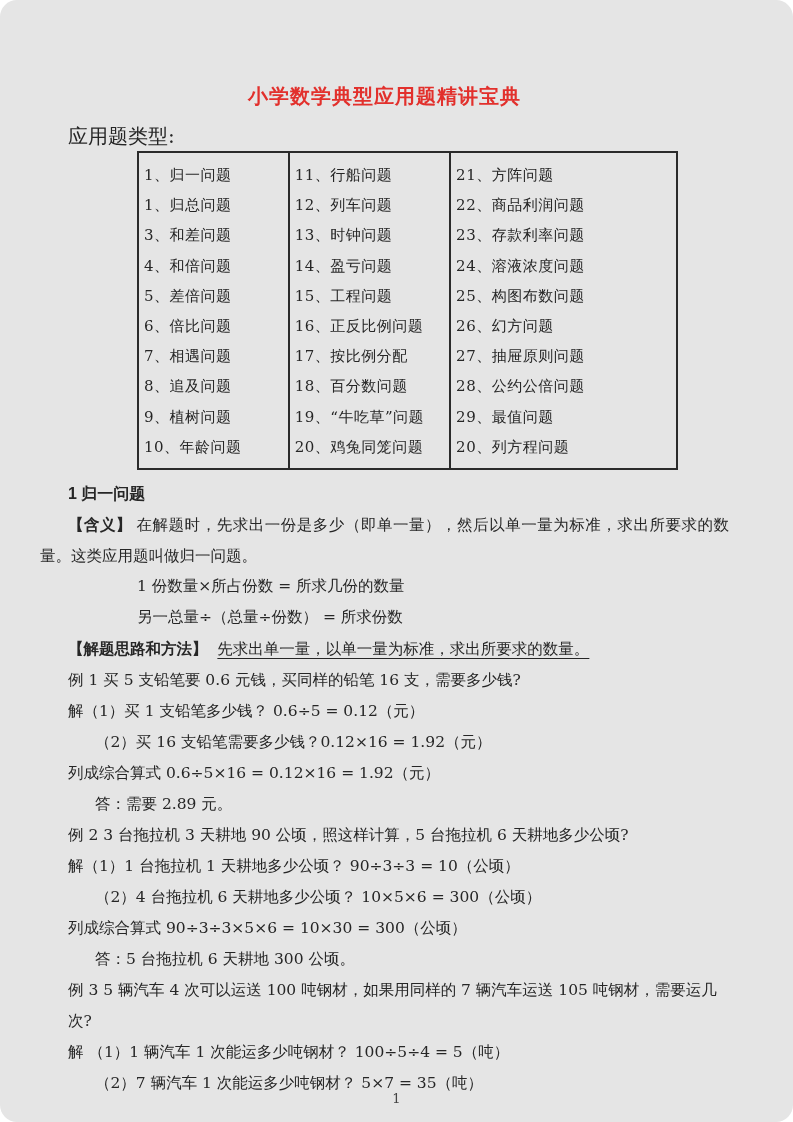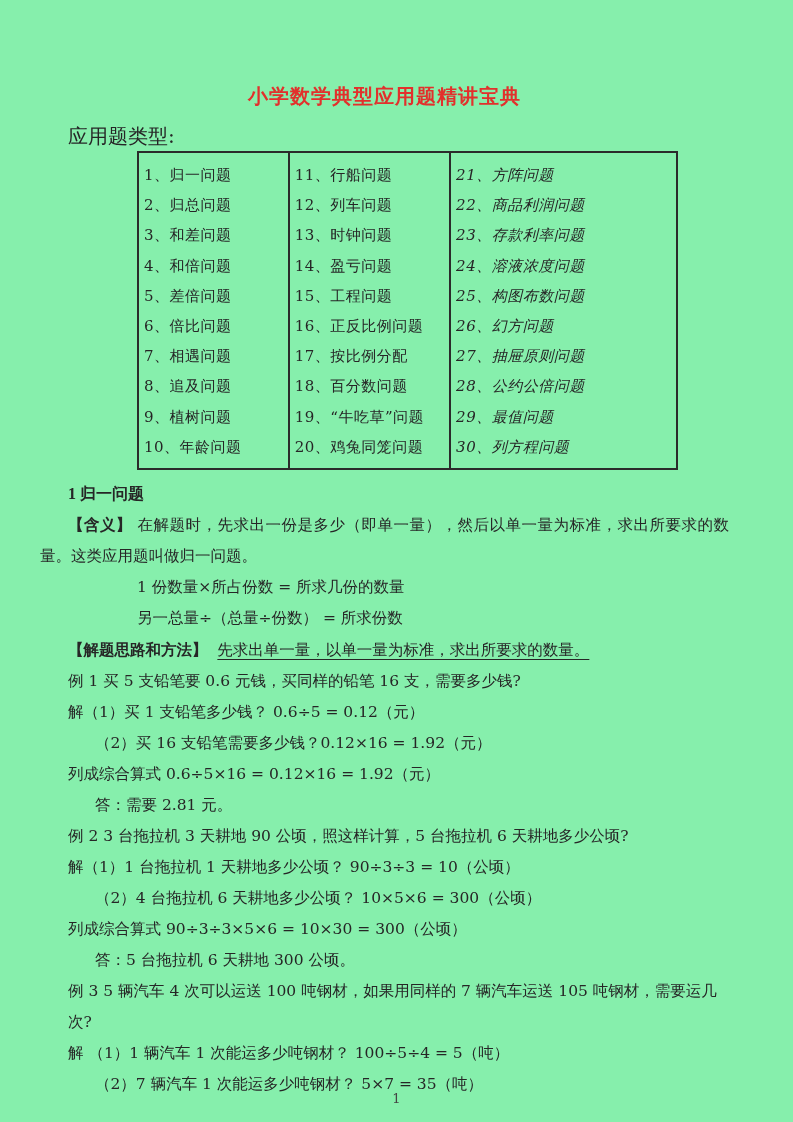--- a/index.html
+++ b/index.html
@@ -4,26 +4,27 @@
 <style>
   html, body {
     margin: 0;
     padding: 0;
     background: #ffffff;
   }
   .page {
     position: relative;
     width: 793px;
     height: 1122px;
-    background: #86efac;
+    background: #e5e5e5;
     box-sizing: border-box;
     padding: 84px 64px 0 40px;
     font-family: "DejaVu Serif", "Liberation Serif", serif;
     color: #262626;
     overflow: hidden;
+    border-radius: 17px;
   }
   .doc-title {
     text-align: center;
     font-family: "DejaVu Sans", "Liberation Sans", sans-serif;
     font-weight: bold;
     font-size: 20px;
     letter-spacing: 1px;
     color: #e2302c;
     line-height: 24px;
   }
@@ -39,45 +40,46 @@
     border: 2px solid #2b2b2b;
     display: flex;
     box-sizing: border-box;
   }
   .types-col {
     box-sizing: border-box;
     padding: 7px 0 6px 5px;
   }
   .types-col.c1 { width: 152px; }
   .types-col.c2 { width: 165px; border-left: 2px solid #2b2b2b; }
-  .types-col.c3 { width: 232px; border-left: 2px solid #2b2b2b; font-style: italic; }
+  .types-col.c3 { width: 232px; border-left: 2px solid #2b2b2b; }
   .type-item {
     font-size: 15px;
     line-height: 30.2px;
     white-space: nowrap;
     letter-spacing: 0.5px;
   }
   .body-text { margin-top: 8px; }
   .line {
     margin: 0;
     font-size: 15.5px;
     line-height: 31px;
   }
   .section-heading {
-    font-family: Liberation Serif, serif;
+    font-family: Liberation Sans, sans-serif;
     font-weight: bold;
     font-size: 16px;
     padding-left: 28px;
   }
   .ind1 { padding-left: 28px; }
   .ind2 { padding-left: 55px; }
   .ind3 { padding-left: 97px; }
   .meaning-para {
     text-indent: 28px;
     text-align: justify;
+    font-family: Liberation Serif, serif;
   }
   .bracket-label { font-weight: bold; }
   .underlined {
     text-decoration: underline;
     text-underline-offset: 4px;
     text-align: center;
   }
   .page-num {
     position: absolute;
     left: 0;
@@ -93,21 +95,21 @@
 
 <div class="page">
 
   <div class="doc-title">小学数学典型应用题精讲宝典</div>
 
   <div class="intro-line">应用题类型:</div>
 
   <div class="types-table">
     <div class="types-col c1">
       <div class="type-item">1、归一问题</div>
-      <div class="type-item">2、归总问题</div>
+      <div class="type-item">1、归总问题</div>
       <div class="type-item">3、和差问题</div>
       <div class="type-item">4、和倍问题</div>
       <div class="type-item">5、差倍问题</div>
       <div class="type-item">6、倍比问题</div>
       <div class="type-item">7、相遇问题</div>
       <div class="type-item">8、追及问题</div>
       <div class="type-item">9、植树问题</div>
       <div class="type-item">10、年龄问题</div>
     </div>
     <div class="types-col c2">
@@ -125,40 +127,40 @@
     <div class="types-col c3">
       <div class="type-item">21、方阵问题</div>
       <div class="type-item">22、商品利润问题</div>
       <div class="type-item">23、存款利率问题</div>
       <div class="type-item">24、溶液浓度问题</div>
       <div class="type-item">25、构图布数问题</div>
       <div class="type-item">26、幻方问题</div>
       <div class="type-item">27、抽屉原则问题</div>
       <div class="type-item">28、公约公倍问题</div>
       <div class="type-item">29、最值问题</div>
-      <div class="type-item">30、列方程问题</div>
+      <div class="type-item">20、列方程问题</div>
     </div>
   </div>
 
   <div class="body-text">
 
     <p class="line section-heading">1 归一问题</p>
 
     <p class="line meaning-para"><span class="bracket-label">【含义】</span><span> 在解题时，先求出一份是多少（即单一量），然后以单一量为标准，求出所要求的数量。这类应用题叫做归一问题。</span></p>
 
     <p class="line ind3">1 份数量×所占份数 = 所求几份的数量</p>
     <p class="line ind3">另一总量÷（总量÷份数） = 所求份数</p>
 
     <p class="line ind1"><span class="bracket-label">【解题思路和方法】</span><span>&nbsp; </span><span class="underlined">先求出单一量，以单一量为标准，求出所要求的数量。</span></p>
 
     <p class="line ind1">例 1 买 5 支铅笔要 0.6 元钱，买同样的铅笔 16 支，需要多少钱?</p>
     <p class="line ind1">解（1）买 1 支铅笔多少钱？  0.6÷5 = 0.12（元）</p>
     <p class="line ind2">（2）买 16 支铅笔需要多少钱？0.12×16 = 1.92（元）</p>
     <p class="line ind1">列成综合算式 0.6÷5×16 = 0.12×16 = 1.92（元）</p>
-    <p class="line ind2">答：需要 2.81 元。</p>
+    <p class="line ind2">答：需要 2.89 元。</p>
 
     <p class="line ind1">例 2 3 台拖拉机 3 天耕地 90 公顷，照这样计算，5 台拖拉机 6  天耕地多少公顷?</p>
     <p class="line ind1">解（1）1 台拖拉机 1 天耕地多少公顷？  90÷3÷3 = 10（公顷）</p>
     <p class="line ind2">（2）4 台拖拉机 6 天耕地多少公顷？  10×5×6 = 300（公顷）</p>
     <p class="line ind1">列成综合算式 90÷3÷3×5×6 = 10×30 = 300（公顷）</p>
     <p class="line ind2">答：5 台拖拉机 6  天耕地 300 公顷。</p>
 
     <p class="line ind1">例 3 5 辆汽车 4 次可以运送 100 吨钢材，如果用同样的 7 辆汽车运送 105 吨钢材，需要运几次?</p>
     <p class="line ind1">解  （1）1 辆汽车 1 次能运多少吨钢材？  100÷5÷4 = 5（吨）</p>
     <p class="line ind2">（2）7 辆汽车 1 次能运多少吨钢材？  5×7 = 35（吨）</p>

